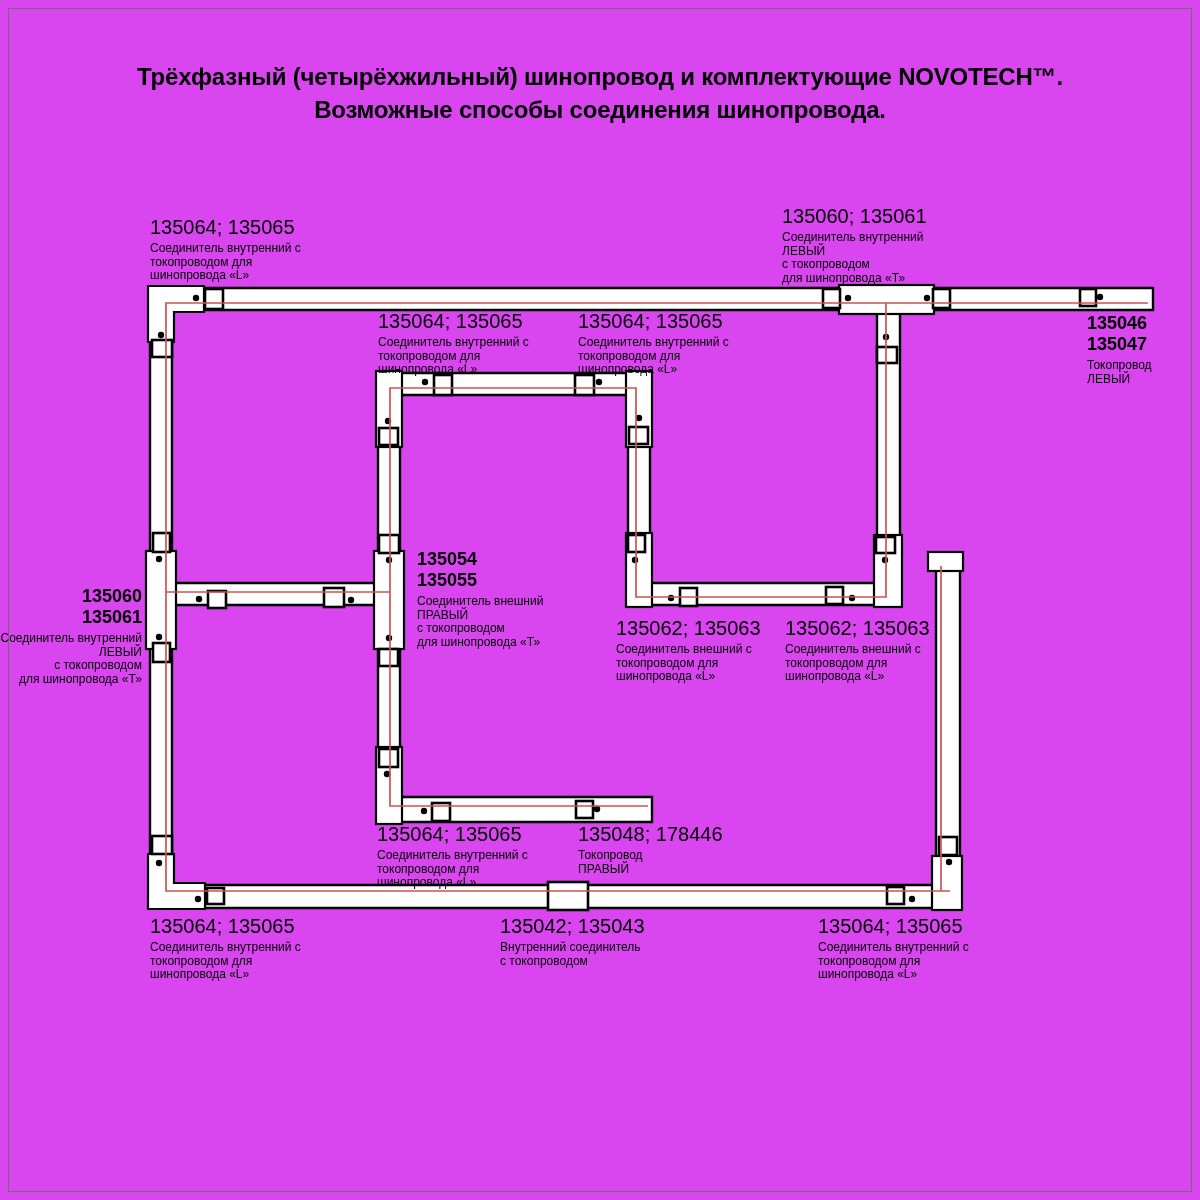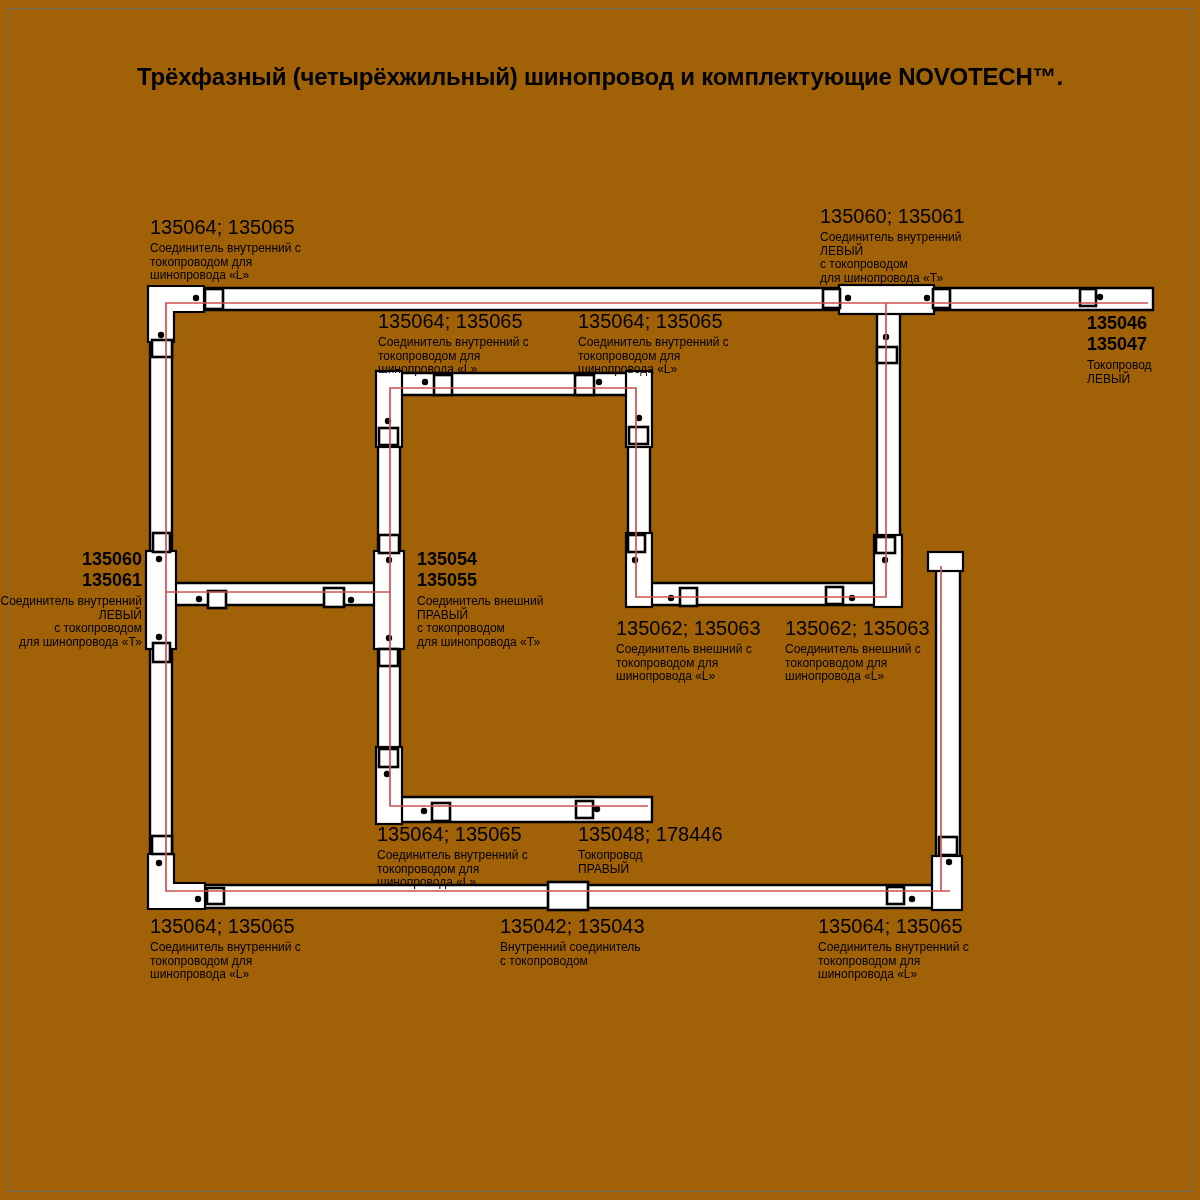--- a/index.html
+++ b/index.html
@@ -1,45 +1,46 @@
 <!DOCTYPE html>
 <html style="--ink: #000000; --wire: #cc5252; --text: #000000; --border: #6e6e6e;"><head>
 <meta charset="utf-8">
 <style>
   html,body{margin:0;padding:0;background:#fff;}
   .page{
-    position:relative;width:1200px;height:1200px;background:#a16207;overflow:hidden;
+    position:relative;width:1200px;height:1200px;background:#d946ef;overflow:hidden;
     font-family:"Liberation Sans","DejaVu Sans",sans-serif;color:var(--text,#000);
   }
   .page-border{position:absolute;inset:8px;border:1px solid var(--border,#6e6e6e);pointer-events:none;}
   .title{
     position:absolute;left:0;right:0;top:60px;text-align:center;
     font-size:24px;font-weight:bold;line-height:33px;letter-spacing:-0.2px;
   }
   svg.diagram{position:absolute;left:0;top:0;}
   .trk{fill:#ffffff;stroke:var(--ink,#000);stroke-width:2.4;}
   .piece{fill:#ffffff;stroke:var(--ink,#000);stroke-width:2.2;}
   .cbox{fill:#ffffff;stroke:var(--ink,#000);stroke-width:2.6;}
   .dot{fill:var(--ink,#000);stroke:none;}
   .wire{fill:none;stroke:var(--wire,#cc5252);stroke-width:1.7;}
   .lbl{position:absolute;font-size:12px;line-height:13.5px;white-space:nowrap;}
   .lbl .num{font-size:20px;font-weight:normal;line-height:23px;margin-bottom:3px;}
   .lbl .numbig{font-size:18px;font-weight:bold;line-height:21px;}
   .lbl .numwrap{margin-bottom:4px;}
   .lbl .b{font-weight:normal;}
-  .alignr{text-align:right;}
+  .alignr{text-align:right;margin-top:37px;}
 </style>
 </head>
 <body>
 
 <div class="page">
   <div class="page-border"></div>
 
   <div class="title">
     <div>Трёхфазный (четырёхжильный) шинопровод и комплектующие NOVOTECH™.</div>
+    <div>Возможные способы соединения шинопровода.</div>
   </div>
 
   <svg class="diagram" width="1200" height="1200" viewBox="0 0 1200 1200">
 
     <g>
       <path class="trk" fill-rule="evenodd" d="M150,288 H1153 V310 H900 V605 H628 V395 H400 V797 H652 V822 H378 V605 H172 V885 H936 V570 H960 V908 H150 Z
            M172,310 H877 V583 H650 V373 H378 V583 H172 Z"></path>
     </g>
 
     <g>
@@ -126,21 +127,21 @@
     </g>
   </svg>
 
   <div class="lbl" style="left:150px;top:216px">
     <div class="num">135064; 135065</div>
     <div>Соединитель внутренний с</div>
     <div>токопроводом для</div>
     <div>шинопровода «L»</div>
   </div>
 
-  <div class="lbl" style="left:820px;top:205px">
+  <div class="lbl" style="left:782px;top:205px">
     <div class="num">135060; 135061</div>
     <div>Соединитель внутренний</div>
     <div class="b">ЛЕВЫЙ</div>
     <div>с токопроводом</div>
     <div>для шинопровода «Т»</div>
   </div>
 
   <div class="lbl" style="left:1087px;top:313px">
     <div class="numwrap">
       <div class="numbig">135046</div>

